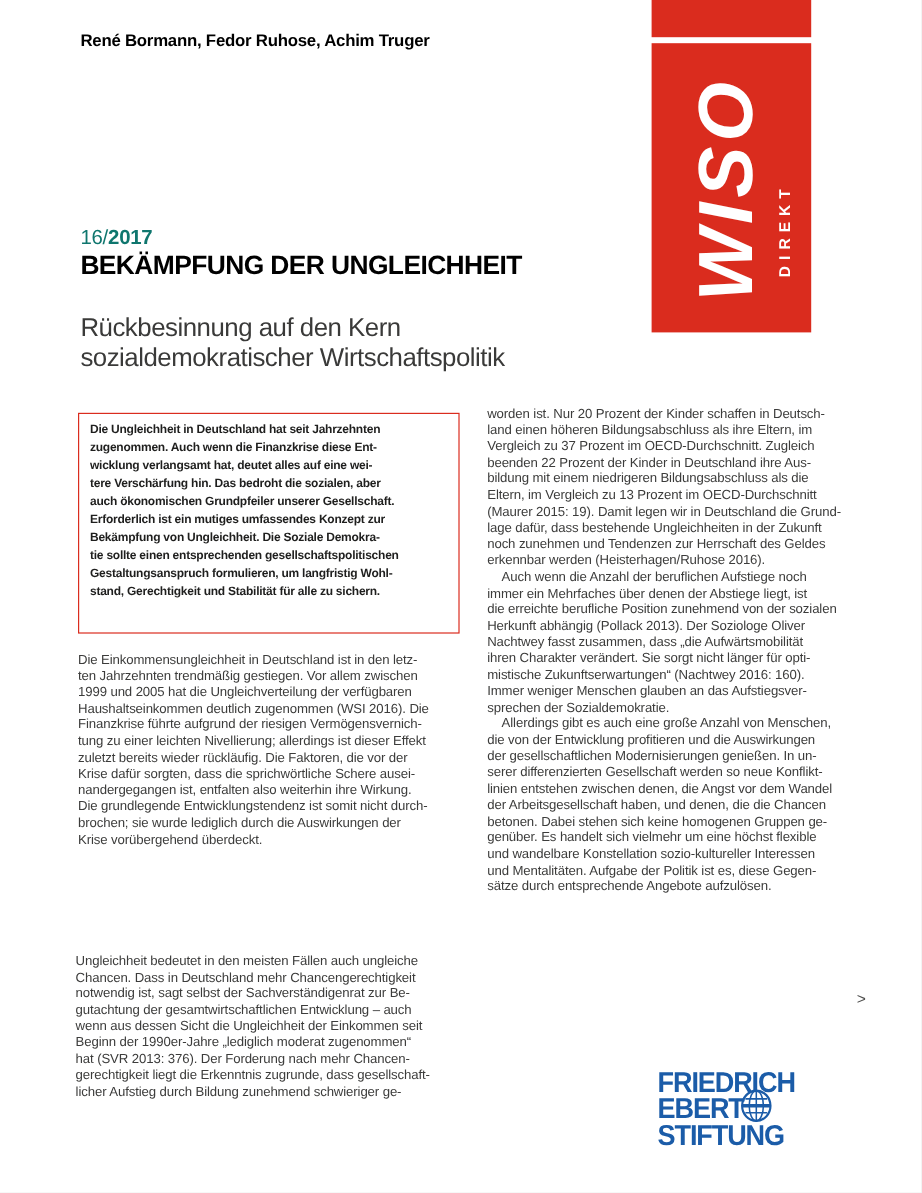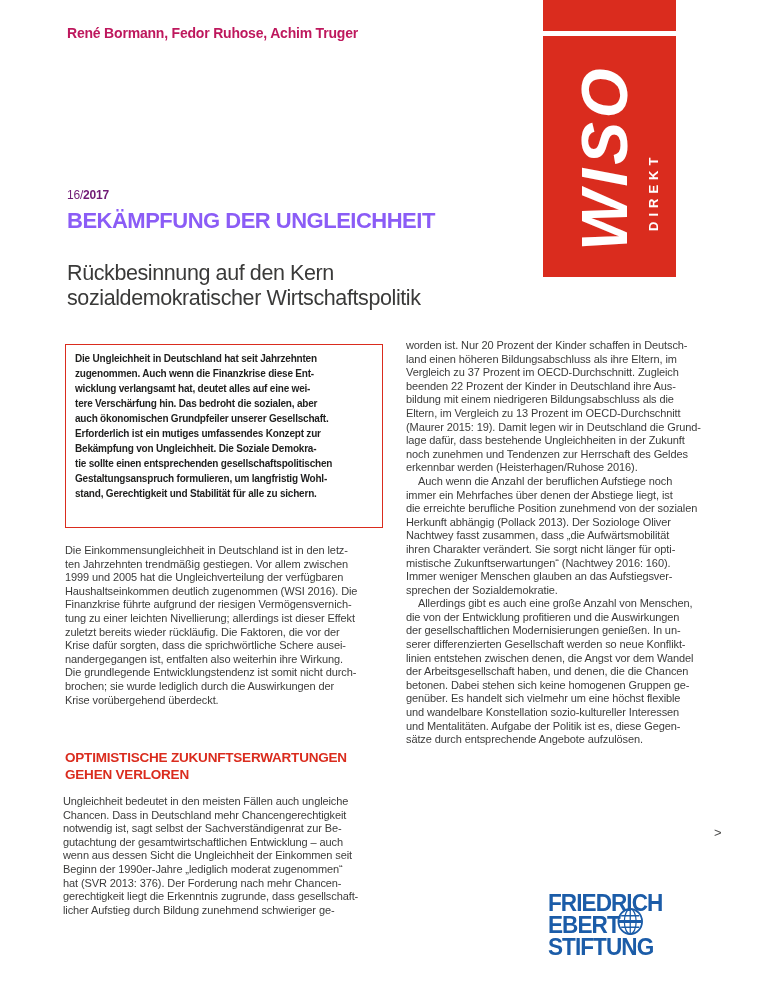--- a/index.html
+++ b/index.html
@@ -5,21 +5,21 @@
   html,body { margin:0; padding:0; background:#e9e9e9; }
   .page {
     position:relative; width:768px; height:994px; margin:0 auto;
     background:#ffffff; overflow:hidden;
     font-family:"Liberation Sans", sans-serif;
     -webkit-font-smoothing:antialiased;
   }
   
   .authors {
     position:absolute; left:67px; top:25px;
-    font-size:14px; font-weight:bold; letter-spacing:-0.2px; color:#be185d;
+    font-size:14px; font-weight:bold; letter-spacing:-0.2px; color:#000000;
   }
   
   .wiso-top {
     position:absolute; left:543px; top:0; width:133px; height:31px;
     background:#da2c1e;
   }
   .wiso-main {
     position:absolute; left:543px; top:36px; width:133px; height:241px;
     background:#da2c1e;
   }
@@ -32,26 +32,26 @@
     font-size:64px; font-weight:bold; font-style:italic;
     letter-spacing:4px; line-height:1; color:#ffffff;
   }
   .direkt-word {
     position:absolute; left:46px; top:103px;
     font-size:13px; font-weight:bold; letter-spacing:5px; color:#ffffff;
   }
   
   .issue {
     position:absolute; left:67px; top:188px;
-    font-size:12px; color:#701a75; letter-spacing:-0.2px;
+    font-size:17px; color:#0f766e; letter-spacing:-0.2px;
   }
   .issue .bold { font-weight:bold; }
   .doc-title {
     position:absolute; left:67px; top:208px;
-    font-size:22px; font-weight:bold; letter-spacing:-0.5px; color:#8b5cf6;
+    font-size:22px; font-weight:bold; letter-spacing:-0.5px; color:#000000;
   }
   .doc-subtitle {
     position:absolute; left:67px; top:233px;
     font-size:21.5px; font-weight:normal; letter-spacing:-0.4px;
     line-height:25px; color:#3a3a39; white-space:pre;margin-top:28px;
   }
   
   .summary-box {
     position:absolute; left:65px; top:344px; width:318px; height:184px;
     border:1px solid #da2c1e; box-sizing:border-box;
@@ -132,22 +132,20 @@
 1999 und 2005 hat die Ungleichverteilung der verfügbaren
 Haushaltseinkommen deutlich zugenommen (WSI 2016). Die
 Finanzkrise führte aufgrund der riesigen Vermögensvernich-
 tung zu einer leichten Nivellierung; allerdings ist dieser Effekt
 zuletzt bereits wieder rückläufig. Die Faktoren, die vor der
 Krise dafür sorgten, dass die sprichwörtliche Schere ausei-
 nandergegangen ist, entfalten also weiterhin ihre Wirkung.
 Die grundlegende Entwicklungstendenz ist somit nicht durch-
 brochen; sie wurde lediglich durch die Auswirkungen der
 Krise vorübergehend überdeckt.</div>
-  <div class="section-heading">OPTIMISTISCHE ZUKUNFTSERWARTUNGEN
-GEHEN VERLOREN</div>
   <div class="body-text col-left-p2">Ungleichheit bedeutet in den meisten Fällen auch ungleiche
 Chancen. Dass in Deutschland mehr Chancengerechtigkeit
 notwendig ist, sagt selbst der Sachverständigenrat zur Be-
 gutachtung der gesamtwirtschaftlichen Entwicklung – auch
 wenn aus dessen Sicht die Ungleichheit der Einkommen seit
 Beginn der 1990er-Jahre „lediglich moderat zugenommen“
 hat (SVR 2013: 376). Der Forderung nach mehr Chancen-
 gerechtigkeit liegt die Erkenntnis zugrunde, dass gesellschaft-
 licher Aufstieg durch Bildung zunehmend schwieriger ge-</div>
 

